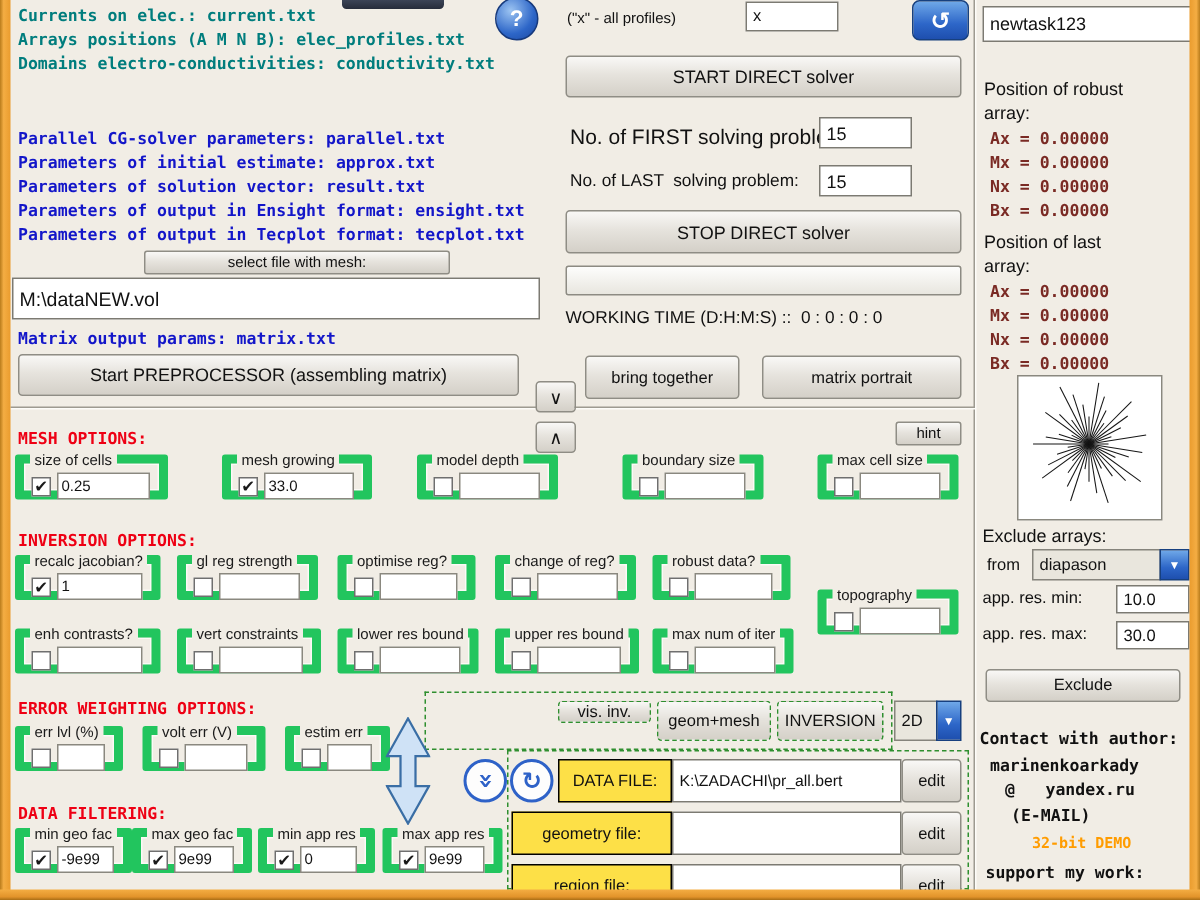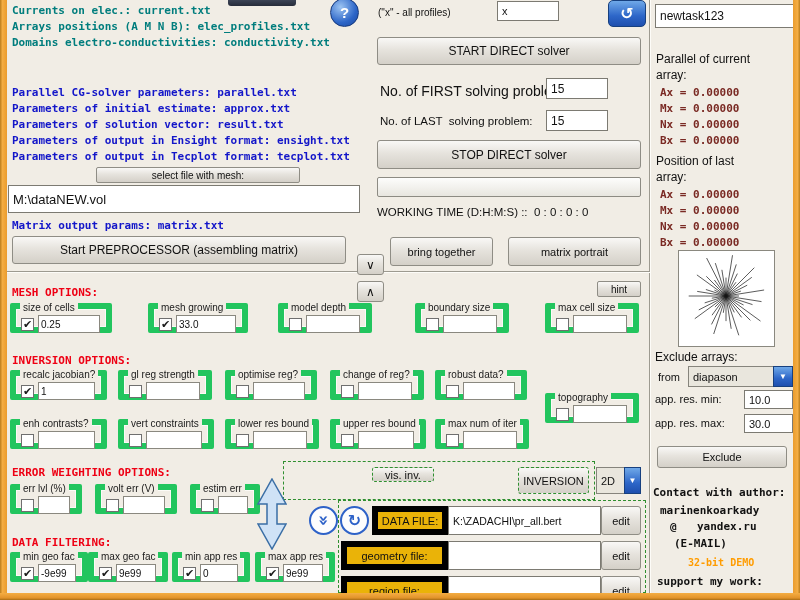--- a/index.html
+++ b/index.html
@@ -45,21 +45,21 @@
   .group{position:absolute;height:30px;box-sizing:border-box;border:6px solid #22c55e;border-radius:2px;
        box-shadow:inset 0 0 0 1px #fbfaf6;}
   .glabel{position:absolute;top:-7px;left:4px;background:#f1ede5;padding:0 3px;
        font:10px "Liberation Sans",sans-serif;color:#1a1a1a;white-space:nowrap;}
   .cb{position:absolute;left:5px;top:9px;width:13px;height:13px;box-sizing:border-box;background:#fff;
        border:1px solid #6f6f6f;display:flex;align-items:center;justify-content:center;}
   .cb b{font:bold 11px "DejaVu Sans",sans-serif;color:#1a1a1a;line-height:1;}
   .gval{position:absolute;left:22px;top:6px;width:calc(100% - 28px);height:18px;box-sizing:border-box;
        background:#fff;border:1px solid #8a887f;font:10px "Liberation Sans",sans-serif;padding:0 2px;color:#111;}
   .dashbox{position:absolute;border:1px dashed #2f8f2f;box-sizing:border-box;}
-  .cell{position:absolute;box-sizing:border-box;border:6px solid #000000;background:#eab308;
+  .cell{position:absolute;box-sizing:border-box;border:1px solid #000000;background:#fde047;
        display:flex;align-items:center;justify-content:center;font:11px "Liberation Sans",sans-serif;color:#111;white-space:pre;}
   .combo-field{position:absolute;box-sizing:border-box;background:#e9e6dd;border:1px solid #86847c;
        font:11px "Liberation Sans",sans-serif;display:flex;align-items:center;padding:0 4px;color:#111;}
   .combo-arrow{position:absolute;box-sizing:border-box;background:linear-gradient(#6fa8e8,#2d66c8 60%,#1e4fae);
        border:1px solid #17407f;color:#fff;display:flex;align-items:center;justify-content:center;font-size:8px;}
   .imgbox{position:absolute;background:#fff;border:1px solid #8a887f;box-sizing:border-box;}
 </style>
 </head>
 <body>
 
@@ -288,20 +288,21 @@
   <div class="group" style="left:255px;top:552px;width:80px">
     <span class="glabel">max app res</span>
     <span class="cb">
         <b>✔</b>
       </span>
     <input class="gval" value="9e99" style="">
   </div>
 
   <div class="dashbox" style="left:283px;top:461px;width:312px;height:39px"></div>
   <div class="btn dashed" style="left:372px;top:467px;width:62px;height:15px">vis. inv.</div>
+  <div class="btn dashed" style="left:438px;top:467px;width:76px;height:27px">geom+mesh</div>
   <div class="btn dashed" style="left:518px;top:467px;width:71px;height:27px">INVERSION</div>
 
   <div class="combo-field" style="left:596px;top:467px;width:29px;height:27px">2D</div>
   <div class="combo-arrow" style="left:624px;top:467px;width:17px;height:27px">
     <span>▼</span>
   </div>
 
   <svg class="abs" style="left:257px;top:478px" width="30" height="72" viewBox="0 0 30 72">
     <polygon points="15,1 29,26 20,26 20,46 29,46 15,71 1,46 10,46 10,26 1,26" fill="#cfe2f6" stroke="#3a6ea5" stroke-width="1.5"></polygon>
   </svg>
@@ -322,21 +323,21 @@
   <div class="cell" style="left:341px;top:541px;width:107px;height:29px">geometry file:</div>
   <input class="tinput" style="left: 448px; top: 541px; width: 153px; height: 29px; font-size: 10.5px;" value="">
   <div class="btn" style="left:601px;top:541px;width:40px;height:29px">edit</div>
 
   <div class="cell" style="left:341px;top:576px;width:107px;height:29px">region file:</div>
   <input class="tinput" style="left: 448px; top: 576px; width: 153px; height: 29px; font-size: 10.5px;" value="">
   <div class="btn" style="left:601px;top:576px;width:40px;height:29px">edit</div>
 
   <input class="tinput" style="left: 655px; top: 4px; width: 158px; height: 24px;" value="newtask123">
 
-  <div class="slabel" style="left:656px;top:52px;font-size:12px">Parallel of current</div>
+  <div class="slabel" style="left:656px;top:52px;font-size:12px">Position of robust</div>
   <div class="slabel" style="left:656px;top:68px;font-size:12px">array:</div>
   <div class="mono maroon" style="left:660px;top:86px">Ax = 0.00000</div>
   <div class="mono maroon" style="left:660px;top:102px">Mx = 0.00000</div>
   <div class="mono maroon" style="left:660px;top:118px">Nx = 0.00000</div>
   <div class="mono maroon" style="left:660px;top:134px">Bx = 0.00000</div>
 
   <div class="slabel" style="left:656px;top:154px;font-size:12px">Position of last</div>
   <div class="slabel" style="left:656px;top:170px;font-size:12px">array:</div>
   <div class="mono maroon" style="left:660px;top:188px">Ax = 0.00000</div>
   <div class="mono maroon" style="left:660px;top:204px">Mx = 0.00000</div>

